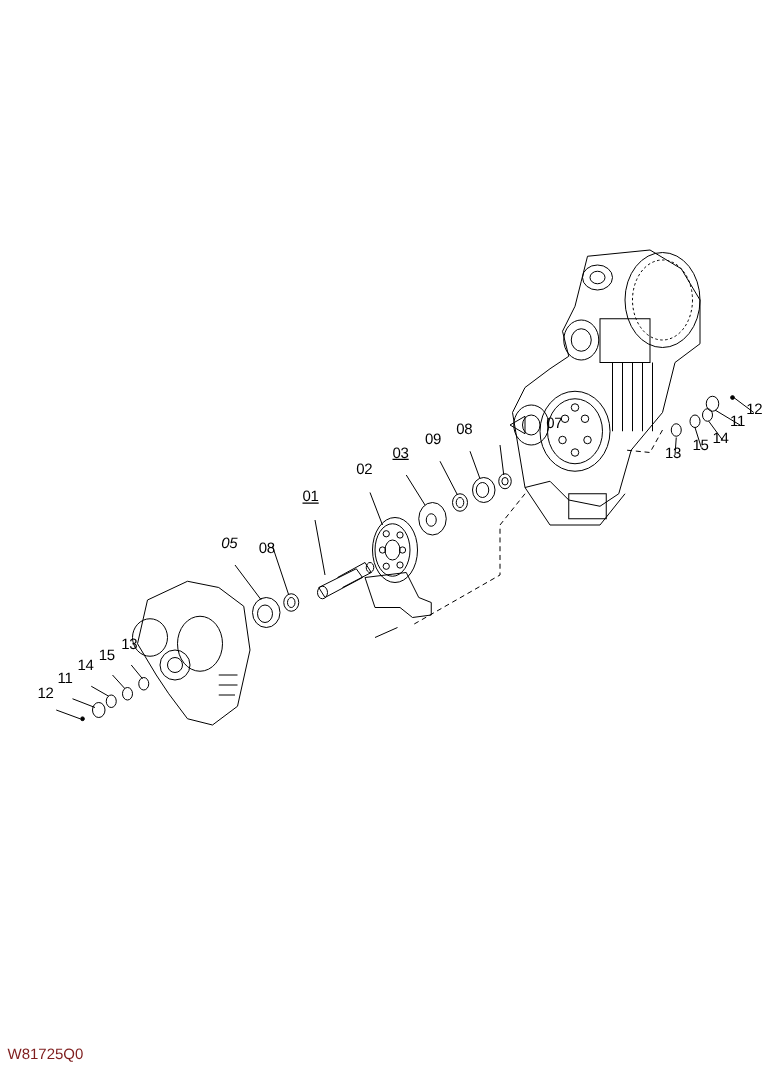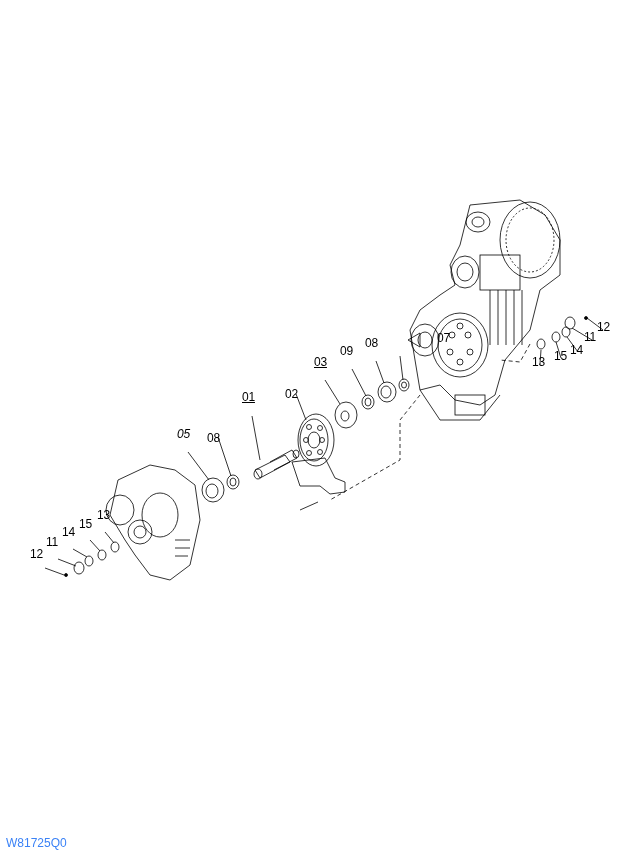--- a/index.html
+++ b/index.html
@@ -1,19 +1,19 @@
 <!DOCTYPE html>
 <html><head>
 <meta charset="utf-8">
 <style>
   html, body { margin:0; padding:0; background:#ffffff; }
   body { width:620px; height:854px; position:relative; overflow:hidden; font-family:"Liberation Sans", sans-serif; }
   #canvas { position:absolute; left:0; top:0; width:620px; height:854px; }
   .lbl { position:absolute; font-size:12px; color:#000; line-height:12px; white-space:nowrap; letter-spacing:-0.2px; }
-  .code { position:absolute; left:6px; top:836px; font-size:12px; color:#3b82f6; }
+  .code { position:absolute; left:6px; top:836px; font-size:12px; color:#7f1d1d; }
 </style>
 </head>
 <body>
 
 <svg id="canvas" viewBox="0 0 620 854" xmlns="http://www.w3.org/2000/svg">
   <g stroke="#000" fill="none" stroke-width="0.8">
 
     <g>
       <path d="M470 205 L520 200 L545 215 L560 240 L560 275 L540 290 L530 330 L505 360 L495 395 L480 405 L455 400 L440 385 L420 390 L415 360 L410 330 L420 310 L440 295 L455 285 L450 265 L460 245 L465 225 Z"></path>
       <ellipse cx="530" cy="240" rx="30" ry="38"></ellipse>
@@ -135,21 +135,21 @@
 
     <g stroke-dasharray="4 3">
       <path d="M530 344 L520 362 L500 360"></path>
       <path d="M420 395 L400 420 L400 460 L330 500"></path>
     </g>
   </g>
 </svg>
 
 <div id="labels">
     <div class="lbl" style="left: 242px; top: 391px; text-decoration: underline;">01</div>
-    <div class="lbl" style="left: 285px; top: 388px;">02</div>
+    <div class="lbl" style="left: 285px; top: 369px;">02</div>
     <div class="lbl" style="left: 314px; top: 356px; text-decoration: underline;">03</div>
     <div class="lbl" style="left: 340px; top: 345px;">09</div>
     <div class="lbl" style="left: 365px; top: 337px;">08</div>
     <div class="lbl" style="left: 389px; top: 332px; margin-left: 48px;">07</div>
     <div class="lbl" style="left: 207px; top: 432px;">08</div>
     <div class="lbl" style="left: 177px; top: 428px; font-style: italic;">05</div>
     <div class="lbl" style="left: 532px; top: 356px;">13</div>
     <div class="lbl" style="left: 554px; top: 350px;">15</div>
     <div class="lbl" style="left: 570px; top: 344px;">14</div>
     <div class="lbl" style="left: 584px; top: 331px;">11</div>

